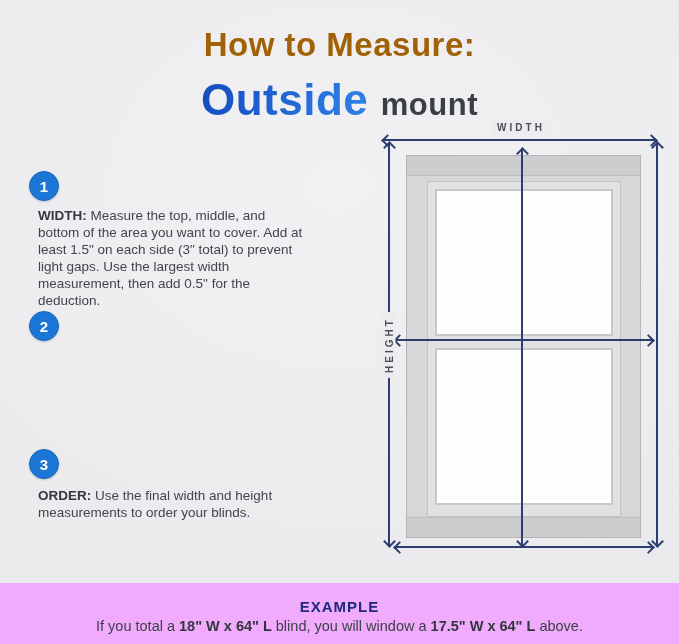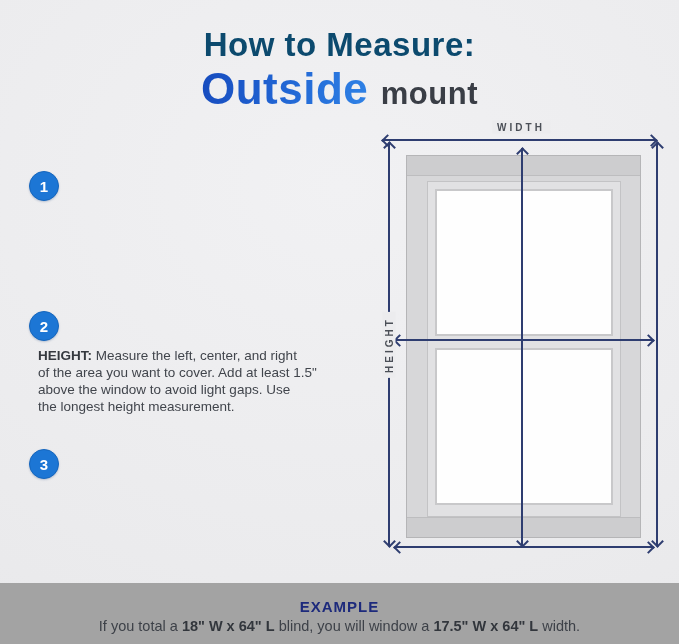--- a/index.html
+++ b/index.html
@@ -6,22 +6,22 @@
   html,body { background:#ffffff; }
   body { font-family:"Liberation Sans", sans-serif; }
   .page { position:relative; width:679px; height:644px; background:#ffffff; overflow:hidden; }
 
   
   .gray-panel { position:absolute; left:0; top:0; width:679px; height:583px;
     background:radial-gradient(120% 110% at 50% 32%, #f1f1f3 0%, #ebebed 62%, #e7e7e9 100%); }
 
   
   .title { position:absolute; left:0; top:26px; width:679px; text-align:center; z-index:4; }
-  .t1 { font-size:33px; font-weight:700; color:#0c4a6e; letter-spacing:0.5px; line-height:38px; }
-  .t2 { line-height:46px; margin-top:2px; }
+  .t1 { font-size:33px; font-weight:700; color:#a16207; letter-spacing:0.5px; line-height:38px; }
+  .t2 { line-height:46px; margin-top:13px; }
   .t2 .hl { font-size:44px; font-weight:700; letter-spacing:0.5px;
     background:linear-gradient(100deg,#164bbe 0%, #2063d2 45%, #2f82e6 100%);
     -webkit-background-clip:text; background-clip:text; color:transparent; }
   .t2 .rest { font-size:31px; font-weight:700; color:#3a3e46; margin-left:8px; letter-spacing:0.5px; }
 
   
   .badge { position:absolute; width:30px; height:30px; border-radius:50%;
     background:#1c76d5; border:1px solid #step; border:1px solid #1566bd;
     color:#ffffff; font-size:15px; font-weight:700; display:flex; align-items:center; justify-content:center;
     box-shadow:0 1px 2px rgba(20,60,120,.25); z-index:4; }
@@ -47,21 +47,21 @@
   .chv.right { transform:rotate(45deg); }
   .chv.down  { transform:rotate(135deg); }
   .chv.left  { transform:rotate(-135deg); }
 
   .dim-label { position:absolute; z-index:3; font-size:10px; font-weight:700; color:#4b4f57;
     letter-spacing:3px; background:#ececee; padding:1px 5px; white-space:nowrap; }
   .dim-label.width { left:521px; top:127px; transform:translate(-50%,-50%); }
   .dim-label.height { left:389px; top:345px; transform:translate(-50%,-50%) rotate(-90deg); }
 
   
-  .example { position:absolute; left:0; top:583px; width:679px; height:61px; background:#a3a3a3;
+  .example { position:absolute; left:0; top:583px; width:679px; height:61px; background:#f0abfc;
     text-align:center; z-index:4; }
   .ex-head { margin-top:15px; font-size:15px; font-weight:700; letter-spacing:1px; color:#1d2a7c; }
   .ex-line { margin-top:3px; font-size:14.5px; color:#3d4148; }
   .ex-line .strong { font-weight:700; color:#32363c; }
 </style>
 </head>
 <body>
 
 <div class="page">
 
@@ -71,35 +71,42 @@
     <div class="t1">How to Measure:</div>
     <div class="t2">
       <span class="hl">Outside</span>
       <span class="rest">mount</span>
     </div>
   </header>
 
   <div class="badge" style="left:29px; top:171px;">
     <span>1</span>
   </div>
+  <p class="step-text" style="top:207px;">
+    <span class="lead">WIDTH:</span>
+    <span class="body">Measure the top, middle, and
+bottom of the area you want to cover. Add at
+least 1.5" on each side (3" total) to prevent
+light gaps. Use the largest width
+measurement, then add 0.5" for the
+deduction.</span>
+  </p>
 
   <div class="badge" style="left:29px; top:311px;">
     <span>2</span>
   </div>
-  <p class="step-text" style="top:347px;">
-    <span class="lead">HEIGHT:</span>
-    <span class="body">Measure the left, center, and right
-of the area you want to cover. Add at least 1.5"
-above the window to avoid light gaps. Use
-the longest height measurement.</span>
-  </p>
 
   <div class="badge" style="left:29px; top:449px;">
     <span>3</span>
   </div>
+  <p class="step-text" style="top:487px;">
+    <span class="lead">ORDER:</span>
+    <span class="body">Use the final width and height
+measurements to order your blinds.</span>
+  </p>
 
   <div class="casing">
     <div class="band-top"></div>
     <div class="band-bottom"></div>
     <div class="sash">
       <div class="pane upper"></div>
       <div class="pane lower"></div>
     </div>
   </div>
 
@@ -122,17 +129,17 @@
   <span class="chv right" style="left:644px; top:336px;"></span>
   <span class="chv left" style="left:395px; top:543px;"></span>
   <span class="chv right" style="left:644px; top:543px;"></span>
 
   <span class="dim-label width">WIDTH</span>
   <span class="dim-label height">HEIGHT</span>
 
   <footer class="example">
     <div class="ex-head">EXAMPLE</div>
     <div class="ex-line">
-      <span>If you total a </span><span class="strong">18" W x 64" L</span><span> blind, you will window a </span><span class="strong">17.5" W x 64" L</span><span> width.</span>
+      <span>If you total a </span><span class="strong">18" W x 64" L</span><span> blind, you will window a </span><span class="strong">17.5" W x 64" L</span><span> above.</span>
     </div>
   </footer>
 
 </div>
 
 </body></html>

